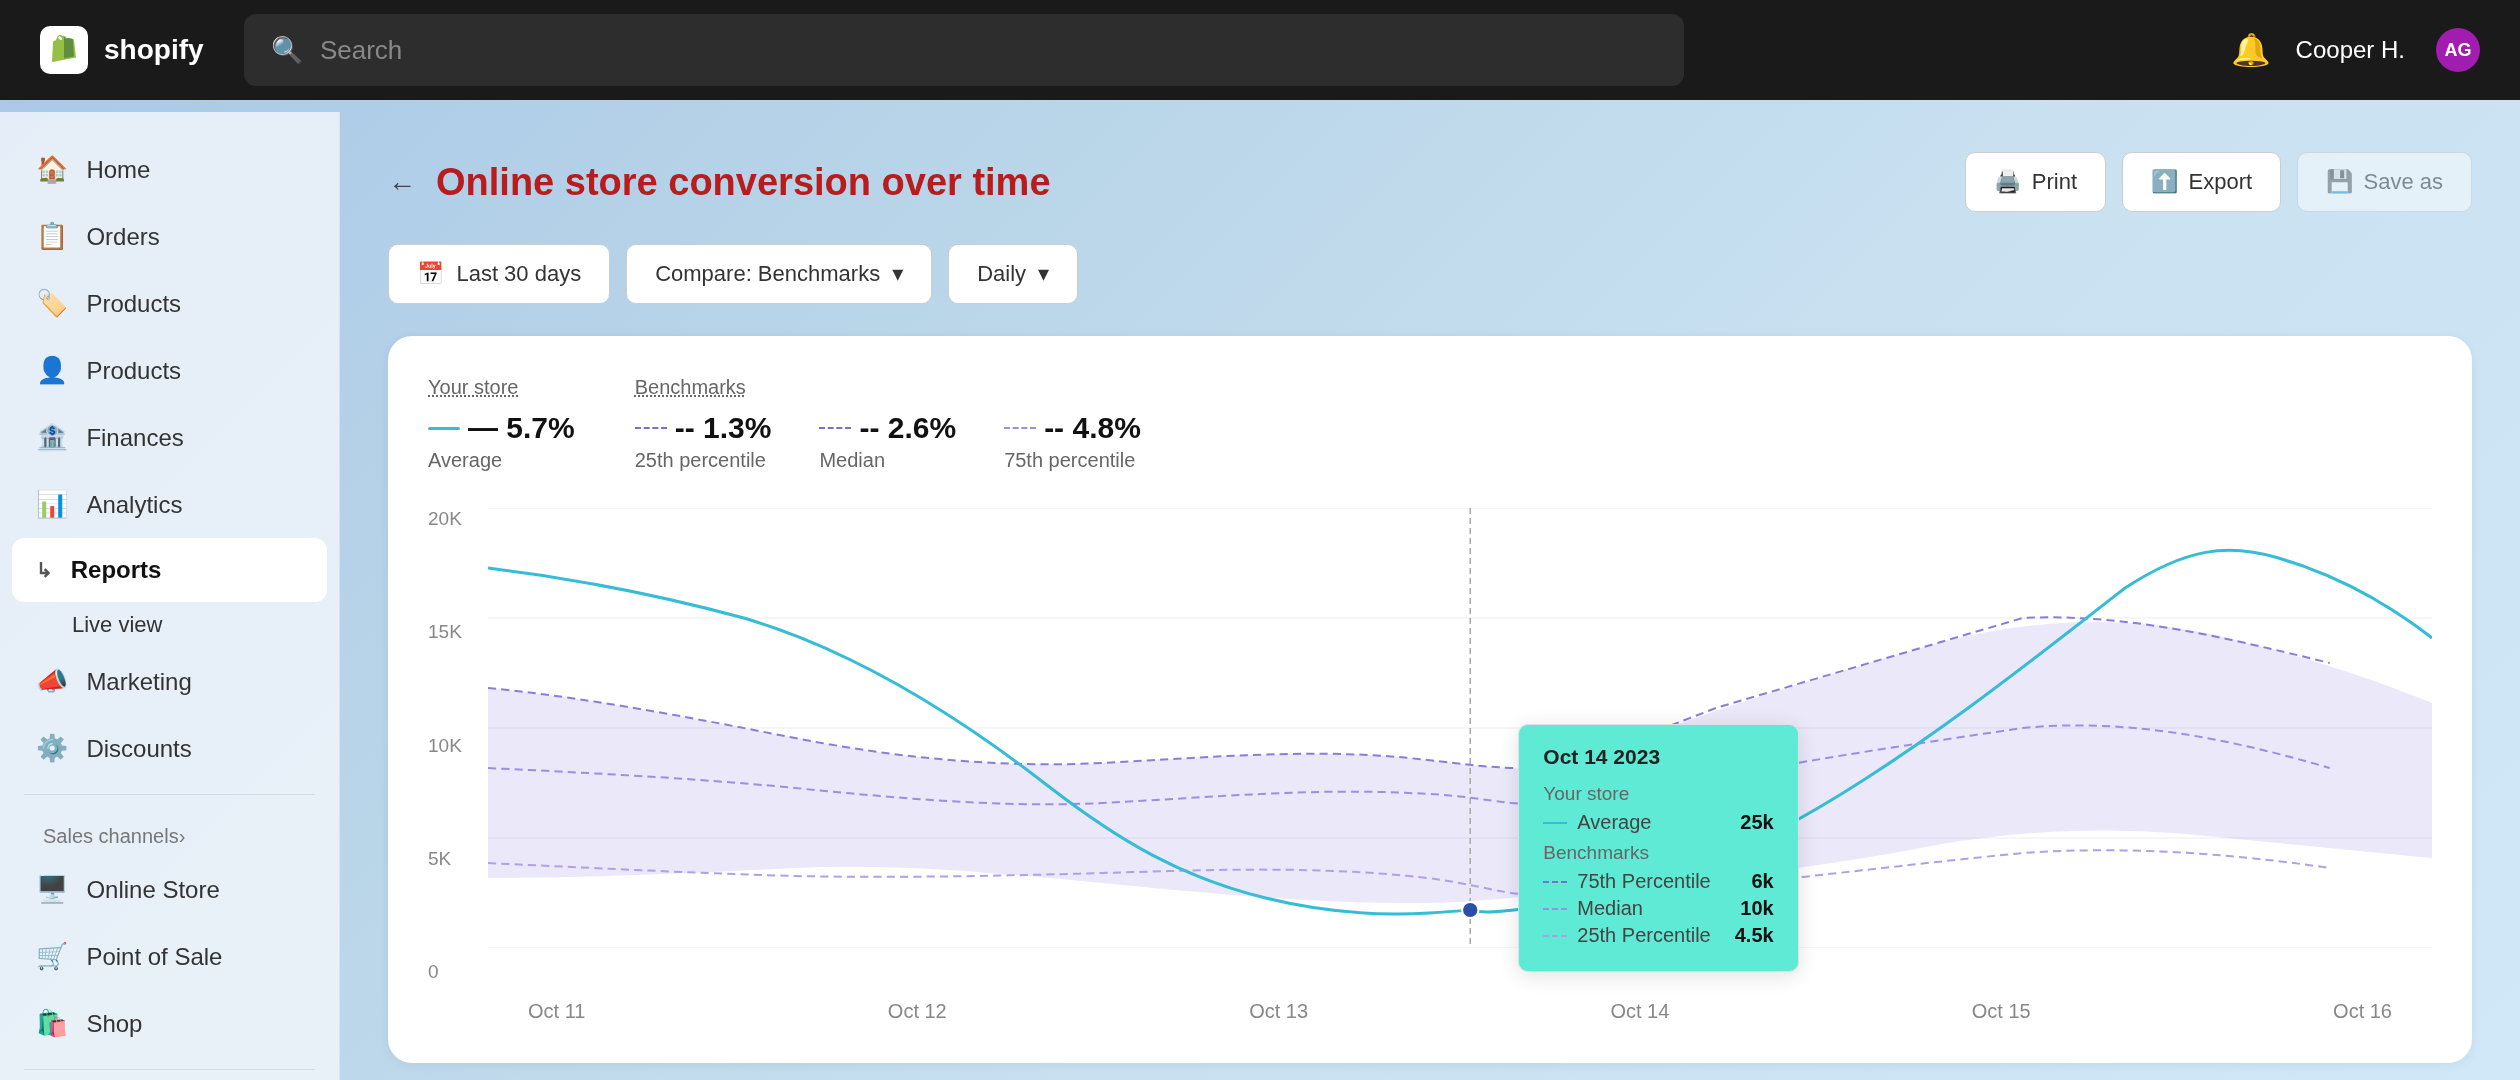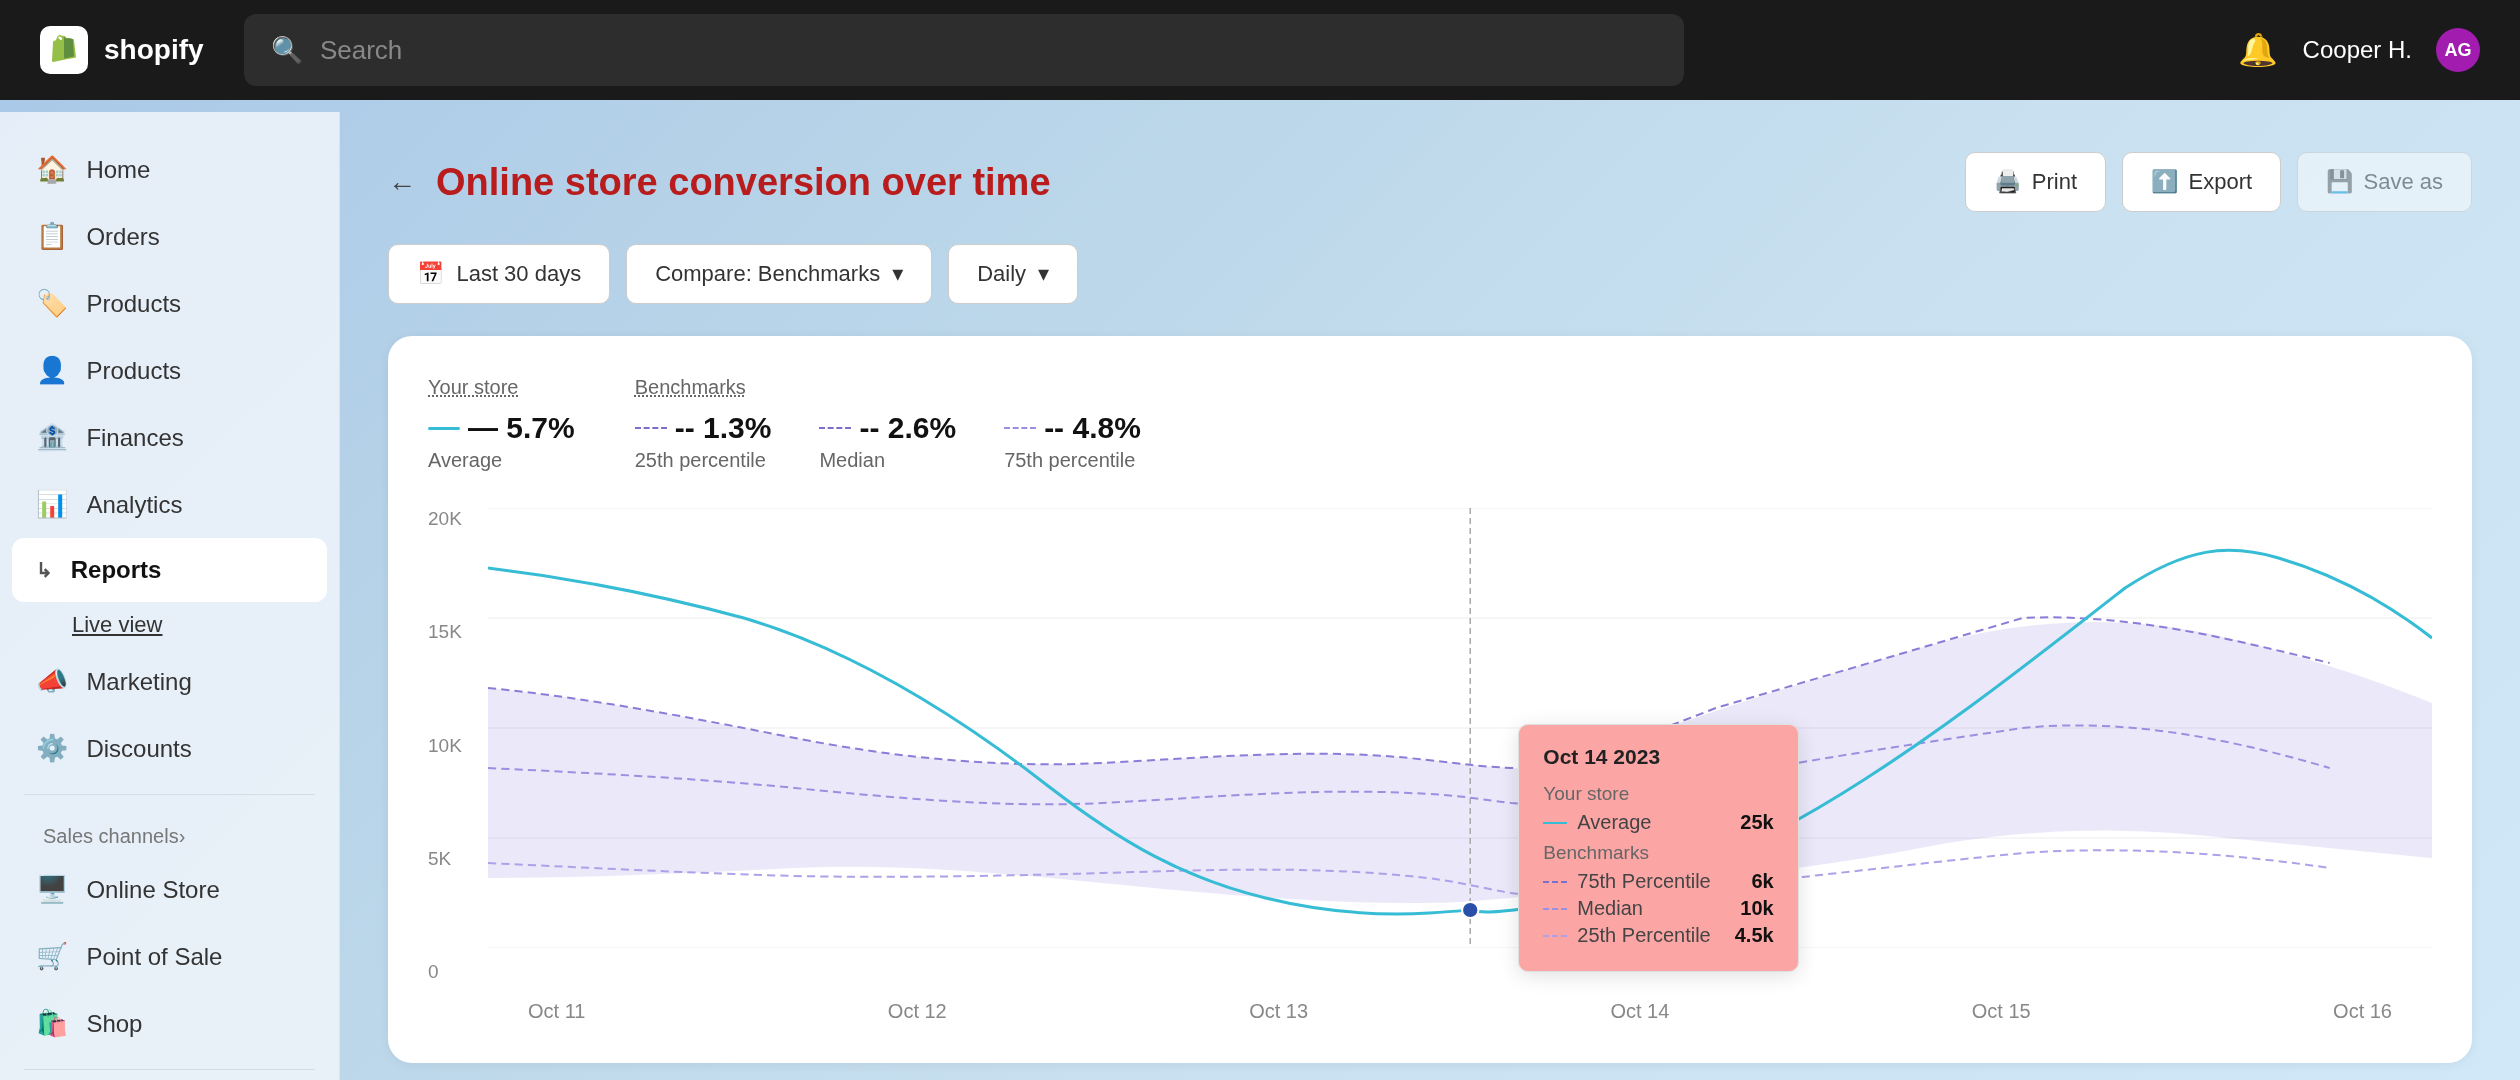--- a/index.html
+++ b/index.html
@@ -64,21 +64,21 @@
     .bell-btn {
       color: white;
       font-size: 32px;
       background: none;
       border: none;
       cursor: pointer;
     }
     .user-btn {
       display: flex;
       align-items: center;
-      gap: 24px;
+      gap: 31px;
       background: none;
       border: none;
       cursor: pointer;
       color: white;
       font-size: 24px;
     }
     .user-avatar {
       width: 44px;
       height: 44px;
       background: #a21caf;
@@ -127,21 +127,20 @@
     }
     .sidebar-item .icon { font-size: 26px; color: #555; }
     .sidebar-item.active .icon { color: #111; }
     .sidebar-sub {
       padding-left: 72px;
       font-size: 22px;
       color: #333;
       padding-top: 10px;
       padding-bottom: 10px;
       cursor: pointer;
-      text-decoration: underline;
     }
     .sidebar-section {
       font-size: 20px;
       color: #777;
       padding: 18px 36px 8px;
       font-weight: 500;
       display: flex;
       align-items: center;
       justify-content: flex-start;
       margin-left: 7px;
@@ -291,21 +290,21 @@
       position: relative;
       width: 100%;
       height: 480px;
     }
 
     
     .tooltip {
       position: absolute;
       top: 45%;
       left: 53%;
-      background: #fca5a5;
+      background: #5eead4;
       border: 1px solid #e0e0e0;
       border-radius: 10px;
       padding: 20px 24px;
       box-shadow: 0 4px 20px rgba(0,0,0,0.12);
       font-size: 20px;
       min-width: 240px;
       z-index: 10;
     }
     .tooltip-date {
       font-weight: 600;

